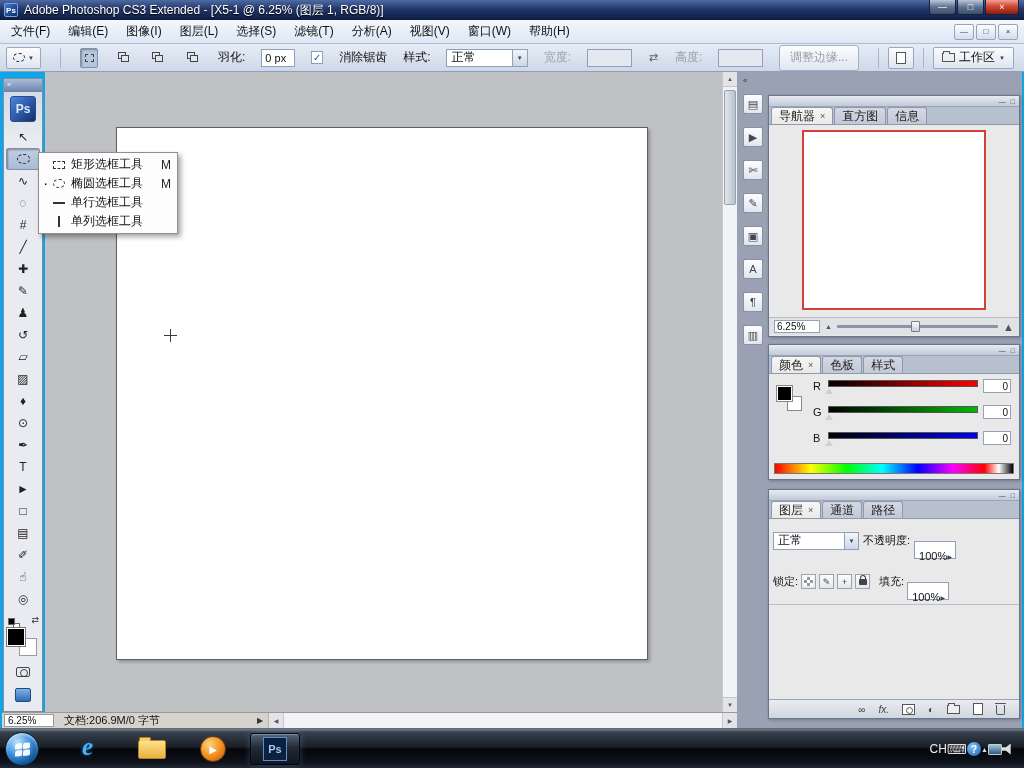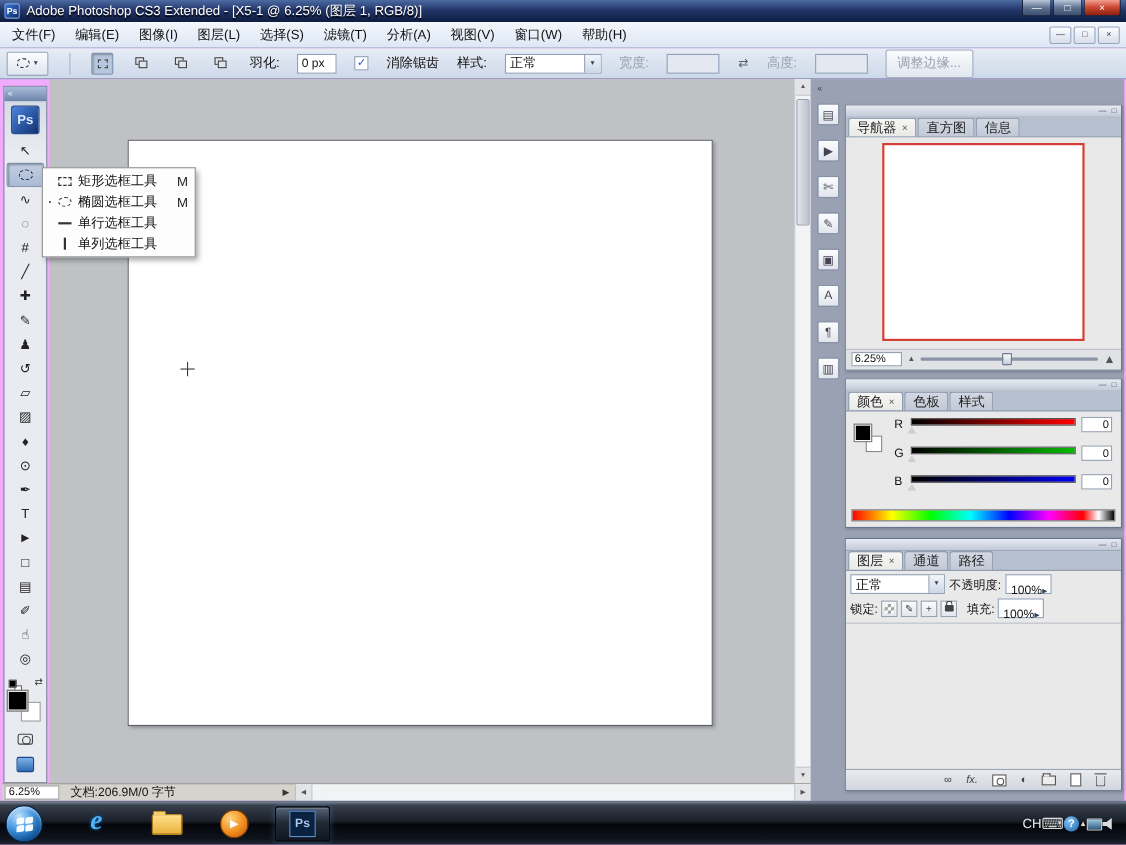--- a/index.html
+++ b/index.html
@@ -1,17 +1,17 @@
 <!DOCTYPE html>
 <html><head>
 <meta charset="utf-8">
 <style>
 *{margin:0;padding:0;box-sizing:border-box;font-family:"Liberation Sans","DejaVu Sans",sans-serif;}
 body{background:#444;}
-.screen{position:relative;width:1024px;height:768px;background:#f0abfc;overflow:hidden;font-size:12px;color:#111;}
+.screen{position:relative;width:1024px;height:768px;background:#0ea5e9;overflow:hidden;font-size:12px;color:#111;}
 
 
 .titlebar{position:absolute;left:0;top:0;width:1024px;height:20px;background:linear-gradient(180deg,#4d6ba3,#22366a 45%,#0d1c40);display:flex;align-items:center;padding-left:4px;color:#fff;}
 .app-badge{width:14px;height:14px;background:linear-gradient(135deg,#3f78d6,#0b2a6b);border:1px solid #7da2e0;border-radius:2px;font-size:8px;font-weight:bold;display:flex;align-items:center;justify-content:center;flex:0 0 auto;}
 .title-text{margin-left:6px;font-size:12px;text-shadow:0 1px 1px #000;white-space:nowrap;}
 .win-controls{position:absolute;right:5px;top:0;display:flex;}
 .win-btn{width:27px;height:15px;display:flex;align-items:center;justify-content:center;font-size:9px;color:#fff;background:linear-gradient(#bac7d9,#5e7290 50%,#3a4e6e);border:1px solid #17233c;border-top:none;border-radius:0 0 3px 3px;margin-left:1px;}
 .win-btn.close{width:34px;background:linear-gradient(#f2a093,#ce4a36 45%,#8a1d0c);}
 
 
@@ -139,21 +139,21 @@
 .ch-thumb{position:absolute;left:-3px;top:9px;width:0;height:0;border-left:4px solid transparent;border-right:4px solid transparent;border-bottom:6px solid #cfcfcf;}
 .ch-val{width:28px;height:14px;background:#fff;border:1px solid #98a2b4;font-size:10px;display:flex;align-items:center;justify-content:flex-end;padding-right:2px;}
 .spectrum{position:absolute;left:5px;right:5px;bottom:5px;height:11px;border:1px solid #777;background:linear-gradient(90deg,#f00 0%,#ff0 15%,#0f0 30%,#0ff 45%,#00f 60%,#f0f 75%,#f00 88%,#fff 94%,#000 100%);}
 
 
 .ly-body{position:relative;height:199px;}
 .ly-row1{display:flex;align-items:center;gap:4px;padding:3px 4px 0;}
 .ly-select{width:86px;height:18px;background:#fff;border:1px solid #8fa0b8;display:flex;align-items:center;font-size:12px;padding-left:4px;}
 .ly-select .sel-arrow{margin-left:auto;width:14px;height:16px;background:linear-gradient(#f2f5fa,#ccd7e7);border-left:1px solid #8fa0b8;display:flex;align-items:center;justify-content:center;font-size:6px;color:#345;}
 .ly-label{font-size:11px;white-space:nowrap;}
-.ly-val{width:42px;height:18px;background:#fff;border:1px solid #8fa0b8;font-size:11px;display:flex;align-items:center;justify-content:space-between;padding:12px 3px 0 4px;}
+.ly-val{width:42px;height:18px;background:#fff;border:1px solid #8fa0b8;font-size:11px;display:flex;align-items:center;justify-content:space-between;padding:12px 3px 0 4px;margin-top:19px;}
 .ly-val .sp{font-size:6px;color:#345;}
 .ly-row2{display:flex;align-items:center;gap:3px;padding:4px 4px 4px;border-bottom:1px solid #b9bec7;}
 .lock-btn{width:15px;height:15px;border:1px solid #9aa3b2;background:linear-gradient(#fafbfc,#e3e7ee);display:flex;align-items:center;justify-content:center;font-size:9px;color:#444;}
 .chk{width:9px;height:9px;background-color:#fff;background-image:linear-gradient(45deg,#999 25%,transparent 25%,transparent 75%,#999 75%),linear-gradient(45deg,#999 25%,transparent 25%,transparent 75%,#999 75%);background-size:6px 6px;background-position:0 0,3px 3px;display:block;}
 .layer-list{background:#ededed;}
 .layer-row{height:38px;display:flex;align-items:center;border-bottom:1px solid #d6d6d6;}
 .layer-row.sel{background:#3c79bf;color:#fff;}
 .eye-cell{width:24px;height:100%;display:flex;align-items:center;justify-content:center;border-right:1px solid rgba(0,0,0,.18);background:#ededed;color:#333;flex:0 0 auto;}
 .i-eye{position:relative;width:13px;height:9px;border:1px solid #333;border-radius:50%;display:block;background:#fff;}
 .i-eye::before{content:'';position:absolute;left:3px;top:1px;width:5px;height:5px;background:#333;border-radius:50%;}
@@ -261,20 +261,32 @@
     <div class="select">
       <span>正常</span>
       <span class="sel-arrow">▼</span>
     </div>
     <span class="opt-label dis">宽度:</span>
     <div class="opt-input dis"></div>
     <span class="swap-btn">⇄</span>
     <span class="opt-label dis">高度:</span>
     <div class="opt-input dis"></div>
     <div class="refine-btn">调整边缘...</div>
+    <div class="right-opts">
+      <span class="sep"></span>
+      <div class="bridge-btn">
+          <span class="i-page"></span>
+        </div>
+      <span class="sep"></span>
+      <div class="ws-btn">
+        <span class="i-folder"></span>
+        <span>工作区</span>
+        <span class="tiny-arrow">▼</span>
+      </div>
+    </div>
   </div>
 
   <div class="toolbox">
     <div class="tb-head">«</div>
     <div class="tb-logo">Ps</div>
     <div class="tool">
         <span class="tg">↖</span>
       </div>
     <div class="tool active">
         <span class="mq-ellipse"></span>

